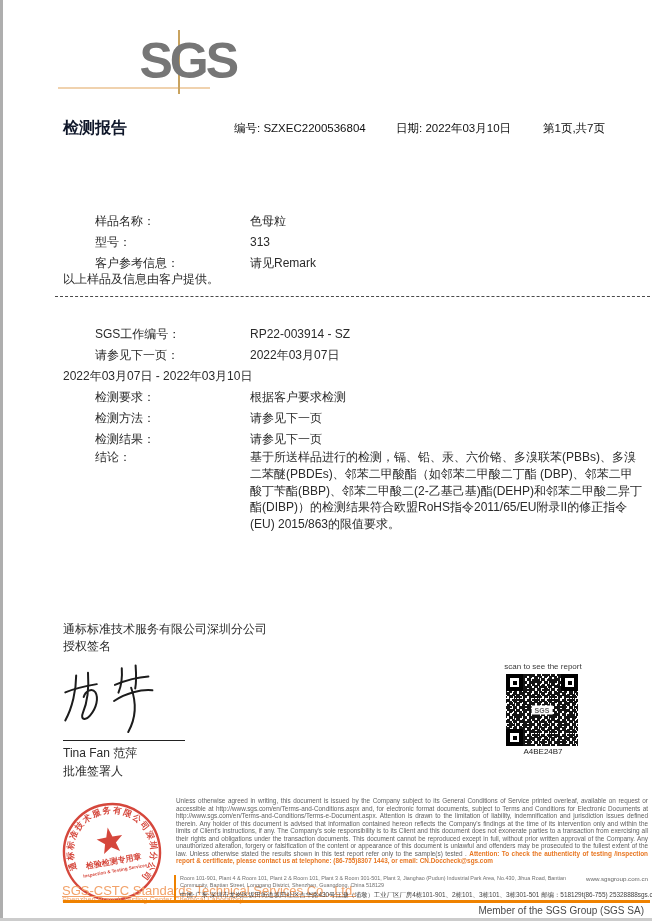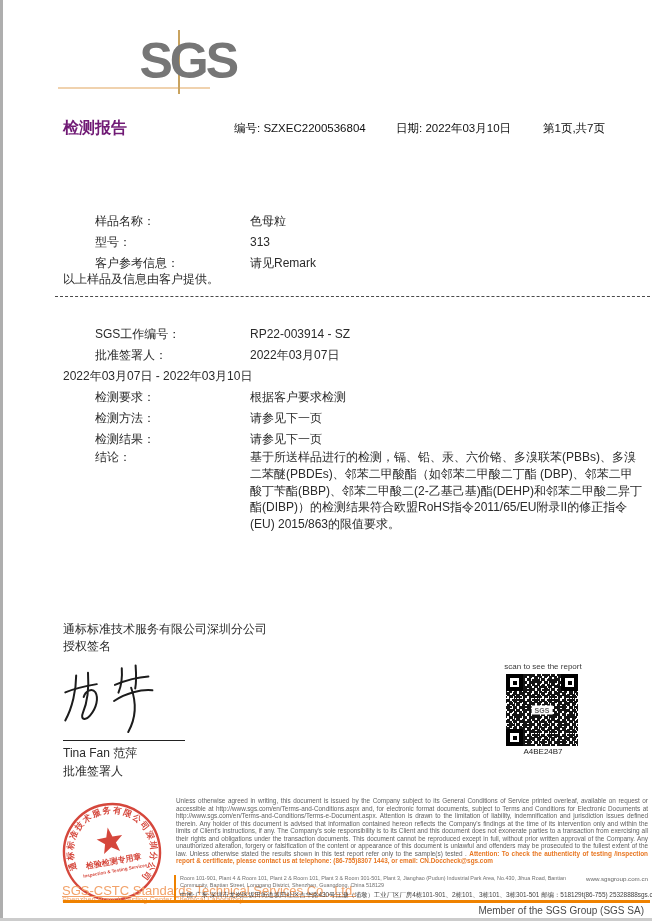--- a/index.html
+++ b/index.html
@@ -12,21 +12,21 @@
   .edge-bottom{position:absolute;left:0;bottom:0;width:100%;height:3px;background:#cccccc;}
 
   
   .logo-wrap{position:absolute;left:58px;top:28px;width:160px;height:70px;}
   .logo-text{position:absolute;right:-18px;top:8px;width:120px;text-align:right;
     font-size:50px;font-weight:700;letter-spacing:-3px;color:#767676;line-height:1;}
   .logo-hline{position:absolute;left:0;top:59px;width:152px;height:2px;background:#f0d2ae;}
   .logo-vline{position:absolute;left:120px;top:2px;width:2px;height:64px;background:#c9a35f;}
 
   
-  .hdr-title{position:absolute;left:63px;top:118px;font-size:16px;font-weight:700;color:#701a75;}
+  .hdr-title{position:absolute;left:63px;top:118px;font-size:16px;font-weight:700;color:#0f172a;}
   .hdr-no{position:absolute;left:234px;top:121px;font-size:11.5px;color:#111;}
   .hdr-date{position:absolute;left:396px;top:121px;font-size:11.5px;color:#111;}
   .hdr-page{position:absolute;left:543px;top:121px;font-size:11.5px;color:#111;}
 
   .row{display:flex;align-items:flex-start;line-height:21px;font-size:12px;}
   .lbl-sm{flex:0 0 77px;}
   .lbl-lg{flex:0 0 155px;margin-left:32px;}
   .client-block{position:absolute;left:63px;top:154px;width:560px;}
   .sample-block{position:absolute;left:63px;top:211px;width:560px;}
   .note{position:absolute;left:63px;top:271px;font-size:12px;}
@@ -114,21 +114,21 @@
   <div class="note">以上样品及信息由客户提供。</div>
 
   <div class="dash-line"></div>
 
   <div class="details-block">
     <div class="row">
       <span class="lbl-lg">SGS工作编号：</span>
       <span>RP22-003914 - SZ</span>
     </div>
     <div class="row">
-      <span class="lbl-lg">批准签署人：</span>
+      <span class="lbl-lg">请参见下一页：</span>
       <span>2022年03月07日</span>
     </div>
     <div class="row">
       <span>2022年03月07日 - 2022年03月10日</span>
     </div>
     <div class="row">
       <span class="lbl-lg">检测要求：</span>
       <span>根据客户要求检测</span>
     </div>
     <div class="row">

